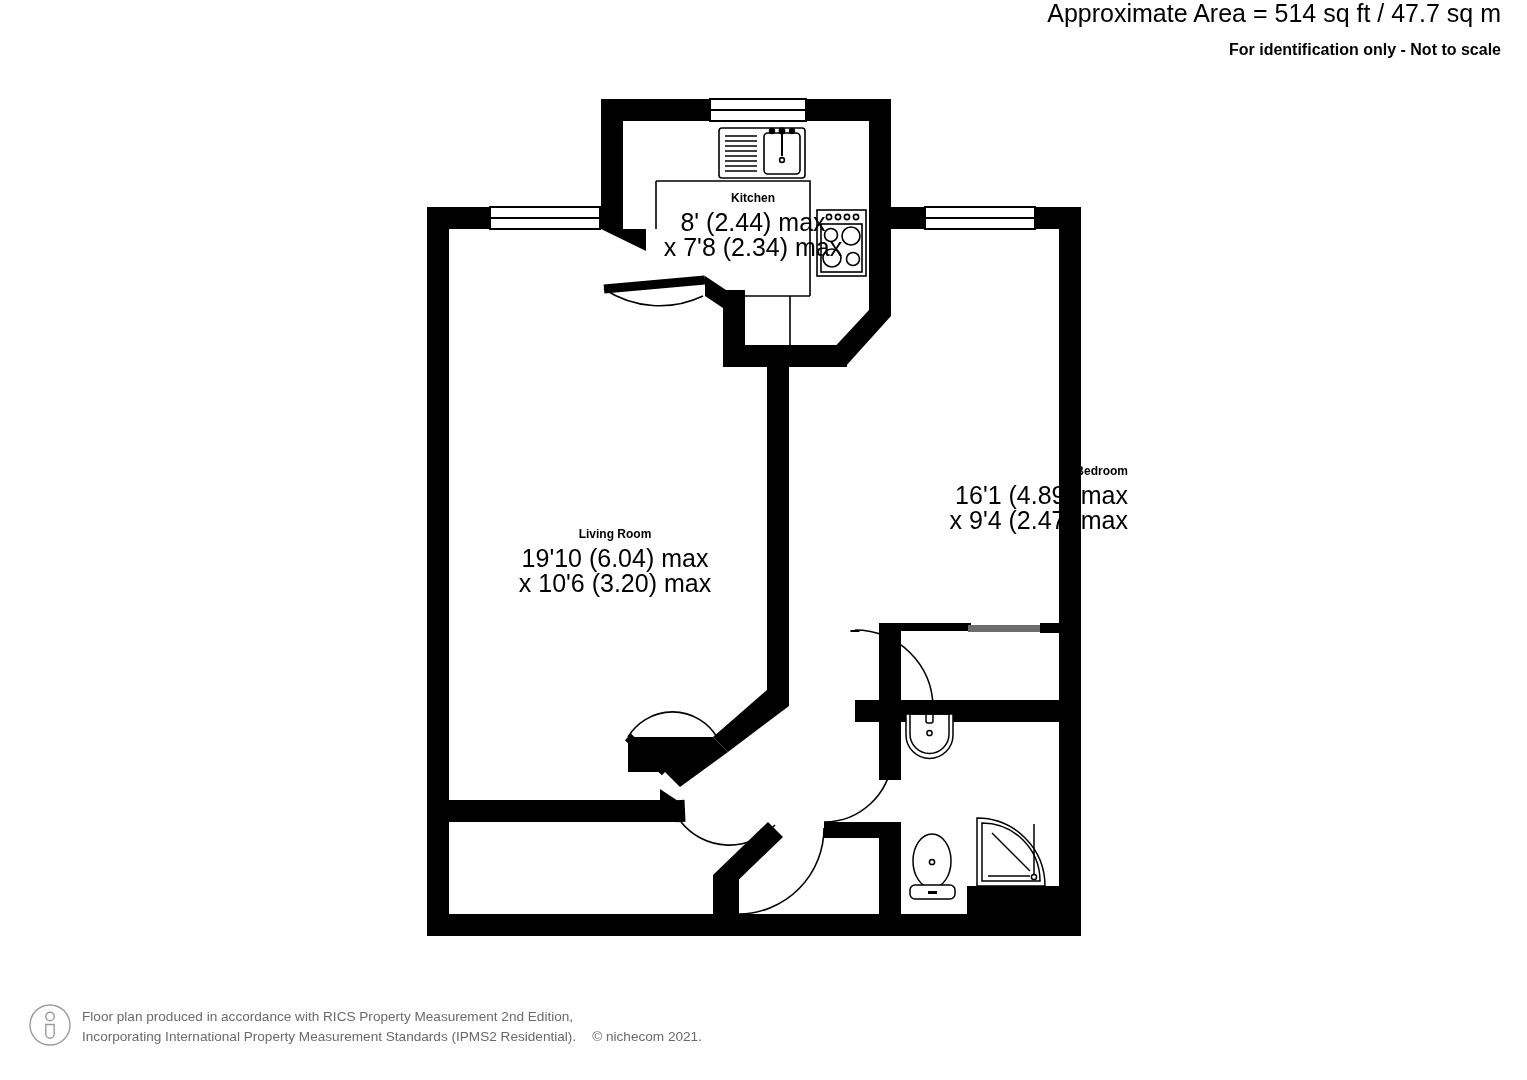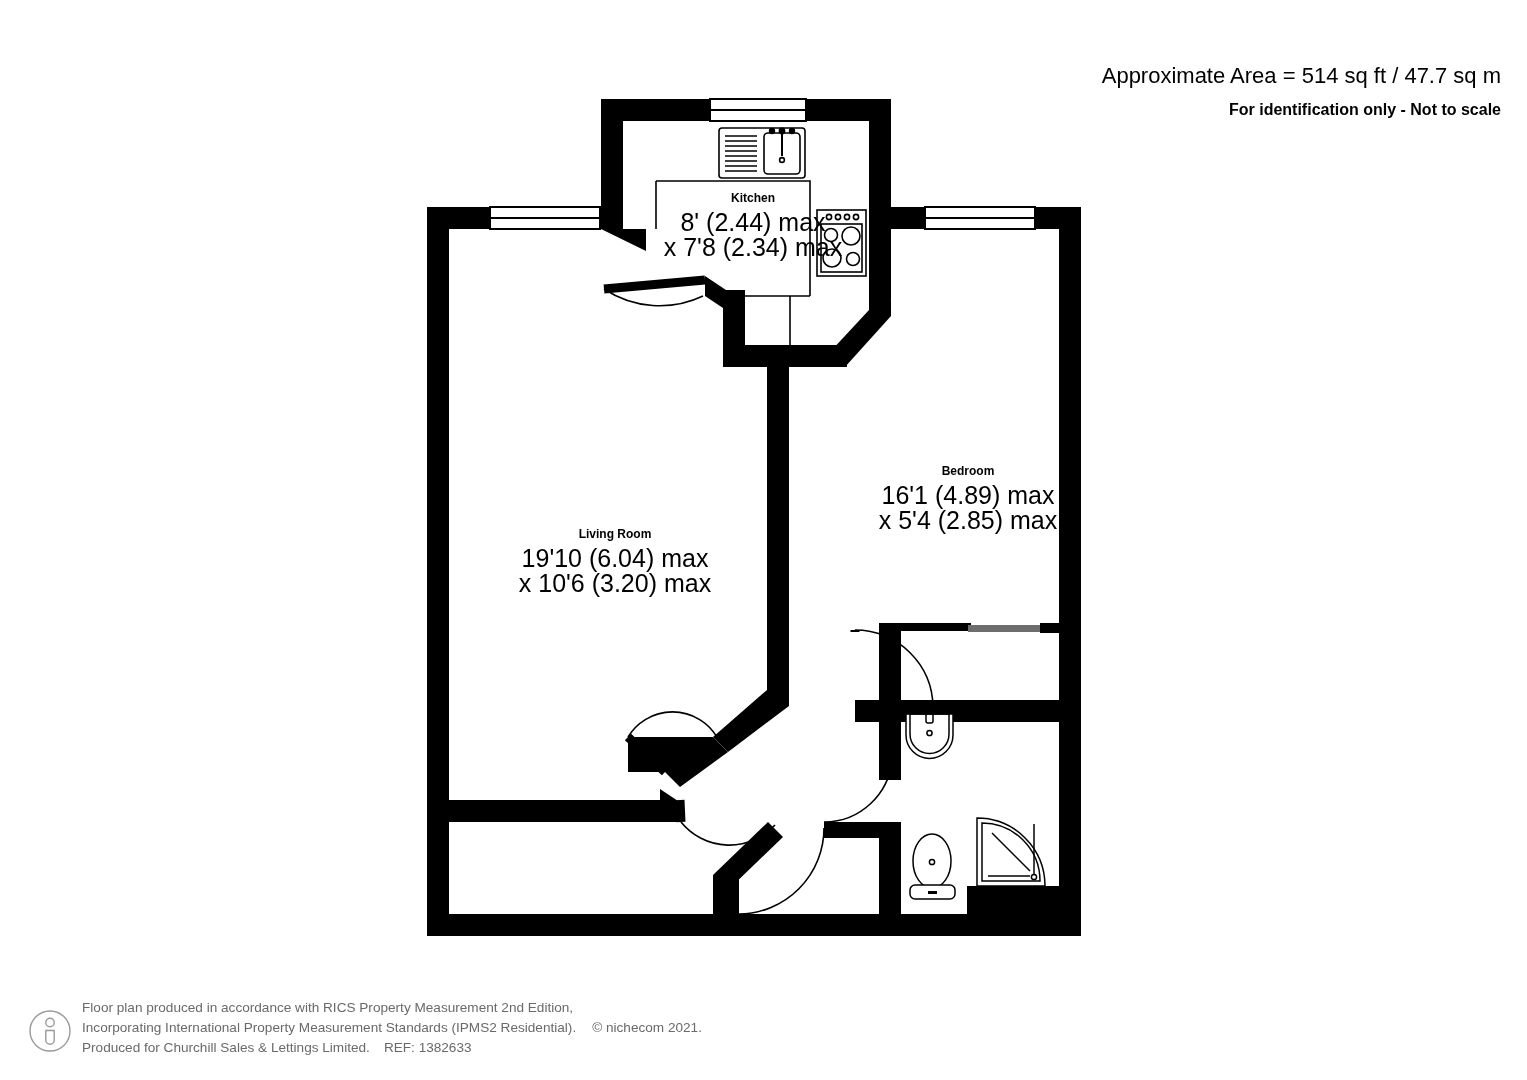--- a/index.html
+++ b/index.html
@@ -19,23 +19,22 @@
 
   
   #header {
     position: absolute;
     top: 0;
     right: 26px;
     width: 700px;
     text-align: right;
   }
   #header .area-line {
-    font-size: 22px;
+    font-size: 25px;
     line-height: 1.1;
-    margin-top: 64px;
     color: #000;
     white-space: nowrap;
   }
   #header .note-line {
     font-size: 16px;
     line-height: 1.1;
     margin-top: 13px;
     color: #000;
     white-space: nowrap;
     font-weight: bold;
@@ -63,29 +62,29 @@
     display: block;
     margin-bottom: 6px;
   }
   .room-label .rl-dim {
     font-size: 25px;
     display: block;
   }
 
   #label-kitchen { left: 593px; top: 192px; width: 320px; }
   #label-living  { left: 465px; top: 528px; width: 300px; }
-  #label-bedroom { left: 808px; top: 465px; width: 320px; }
+  #label-bedroom { left: 808px; top: 465px; width: 320px; text-align: right; }
 
   
   #footer {
     position: absolute;
     left: 28px;
     top: 998px;
     display: flex;
-    align-items: center;
+    align-items: flex-end;
   }
   #footer .foot-icon {
     width: 44px;
     height: 44px;
     flex: 0 0 44px;
     margin-top: 5px;
   }
   #footer .foot-text {
     margin-left: 10px;
     font-size: 13.6px;
@@ -326,27 +325,26 @@
 
 <div class="room-label" id="label-living">
   <span class="rl-name">Living Room</span>
   <span class="rl-dim">19'10 (6.04) max</span>
   <span class="rl-dim">x 10'6 (3.20) max</span>
 </div>
 
 <div class="room-label" id="label-bedroom">
   <span class="rl-name">Bedroom</span>
   <span class="rl-dim">16'1 (4.89) max</span>
-  <span class="rl-dim">x 5'4 (2.85) max</span>
+  <span class="rl-dim">x 9'4 (2.47) max</span>
 </div>
 
 <div id="footer">
   <svg class="foot-icon" viewBox="0 0 44 44">
     <circle cx="22" cy="22" r="20" fill="none" stroke="#9a9a9a" stroke-width="1.4"></circle>
     <circle cx="22" cy="13.5" r="4.2" fill="none" stroke="#9a9a9a" stroke-width="1.4"></circle>
     <path d="M 17.8,21.5 L 26.2,21.5 L 26.2,31 A 4.2,4.2 0 0 1 17.8,31 Z" fill="none" stroke="#9a9a9a" stroke-width="1.4"></path>
   </svg>
   <div class="foot-text">
     <span class="fl">Floor plan produced in accordance with RICS Property Measurement 2nd Edition,</span>
     <span class="fl"><span>Incorporating International Property Measurement Standards (IPMS2 Residential).</span><span class="copy">© nichecom 2021.</span></span>
-    <span class="fl"><span>Produced for Churchill Sales &amp; Lettings Limited.</span><span class="ref">REF: 1382633</span></span>
   </div>
 </div>
 
 </body></html>

